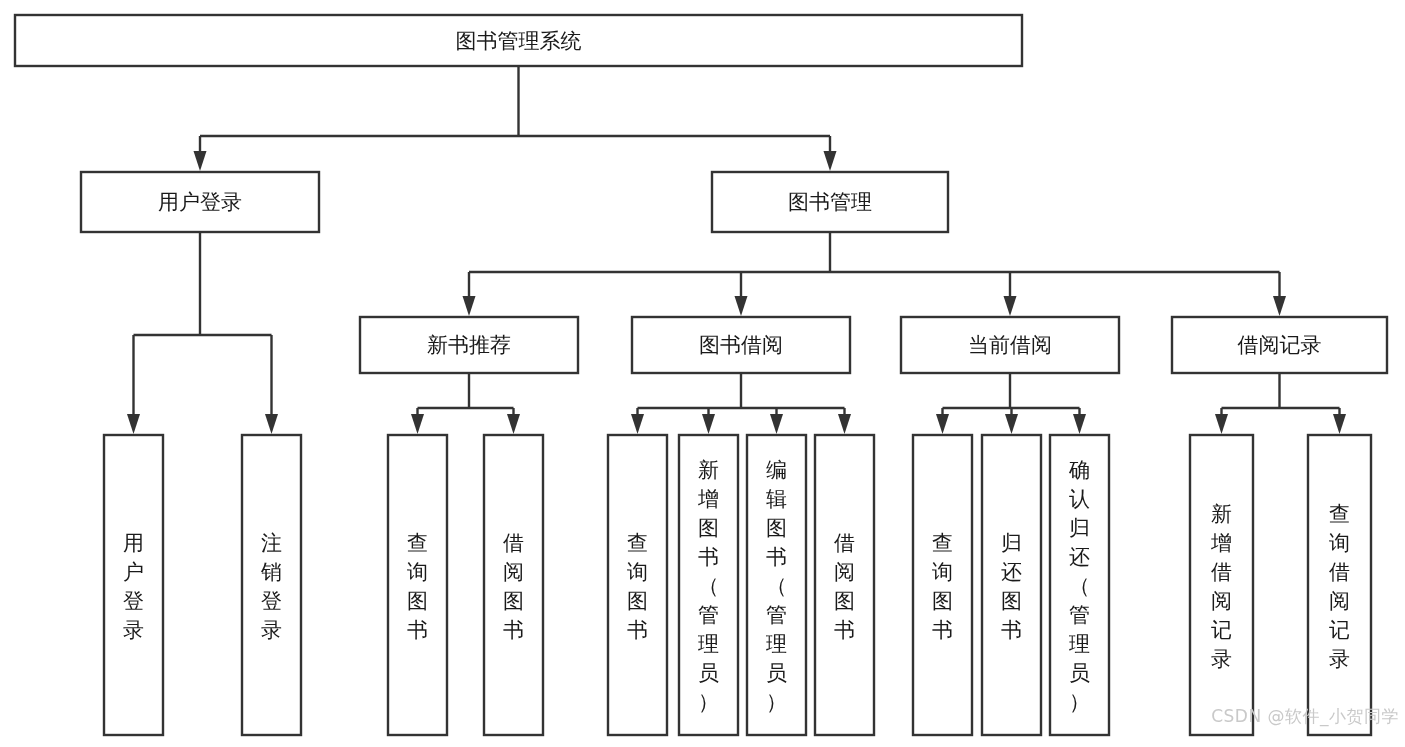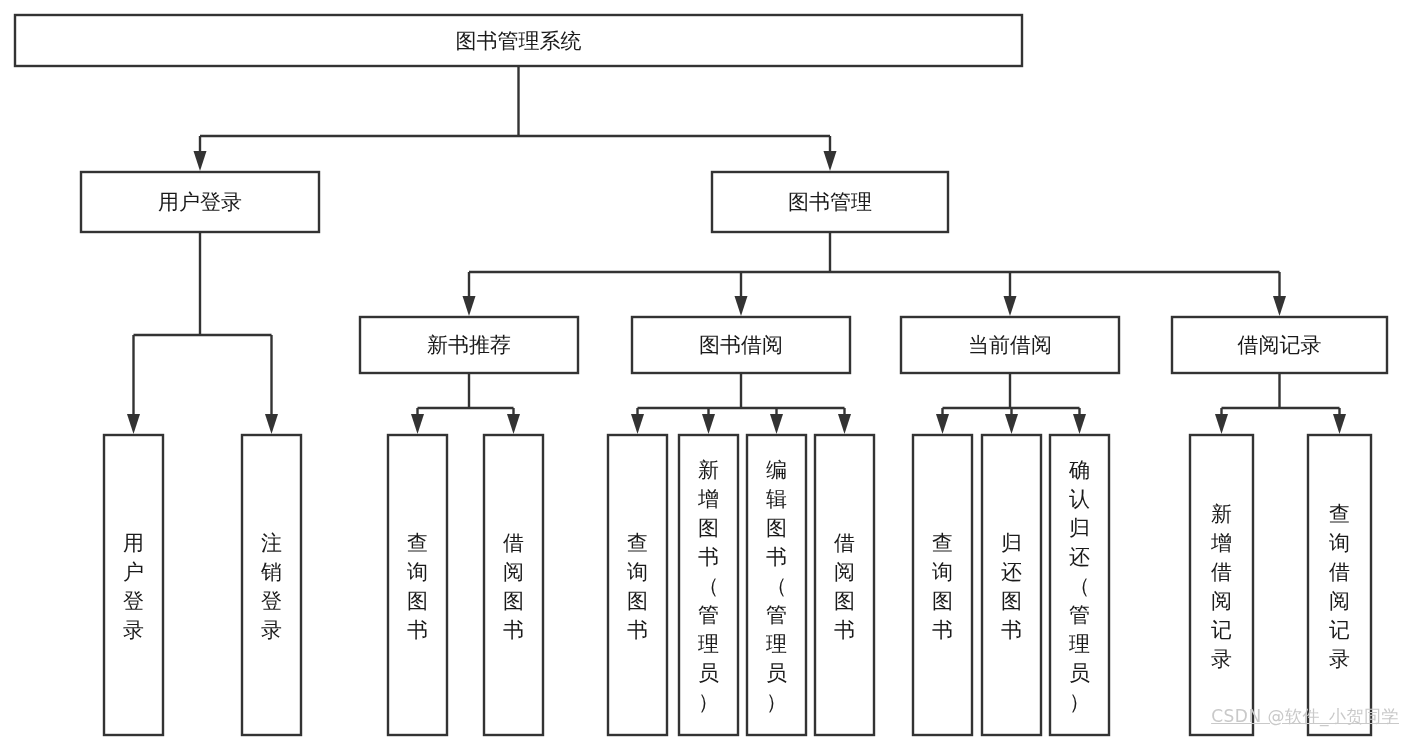--- a/index.html
+++ b/index.html
@@ -56,21 +56,20 @@
   .watermark {
     position: absolute;
     right: 6px;
     bottom: 6px;
     font-family: "DejaVu Sans", "Liberation Sans", sans-serif;
     font-size: 17px;
     color: #c9c9c9;
     letter-spacing: 0.5px;
     white-space: nowrap;
     pointer-events: none;
-    text-decoration: underline;
   }
 </style>
 </head>
 <body>
 
 <div id="diagram-root">
   <svg class="diagram" id="diagram-svg" viewBox="0 0 1405 747" xmlns="http://www.w3.org/2000/svg">
     <g id="edge-layer">
         <g>
           <line x1="518.5" y1="66" x2="518.5" y2="136" class="connector"></line>

